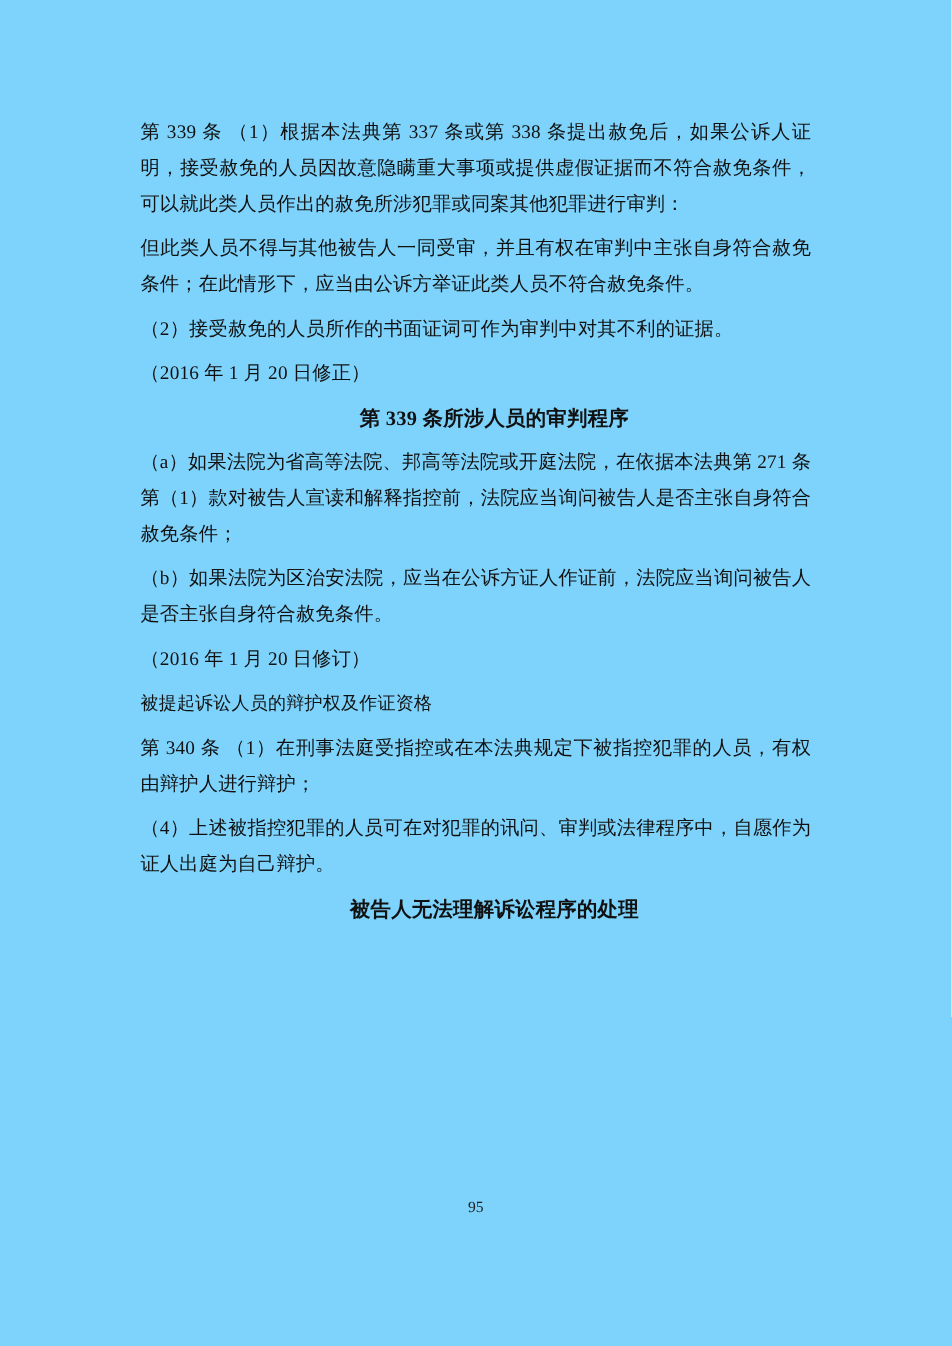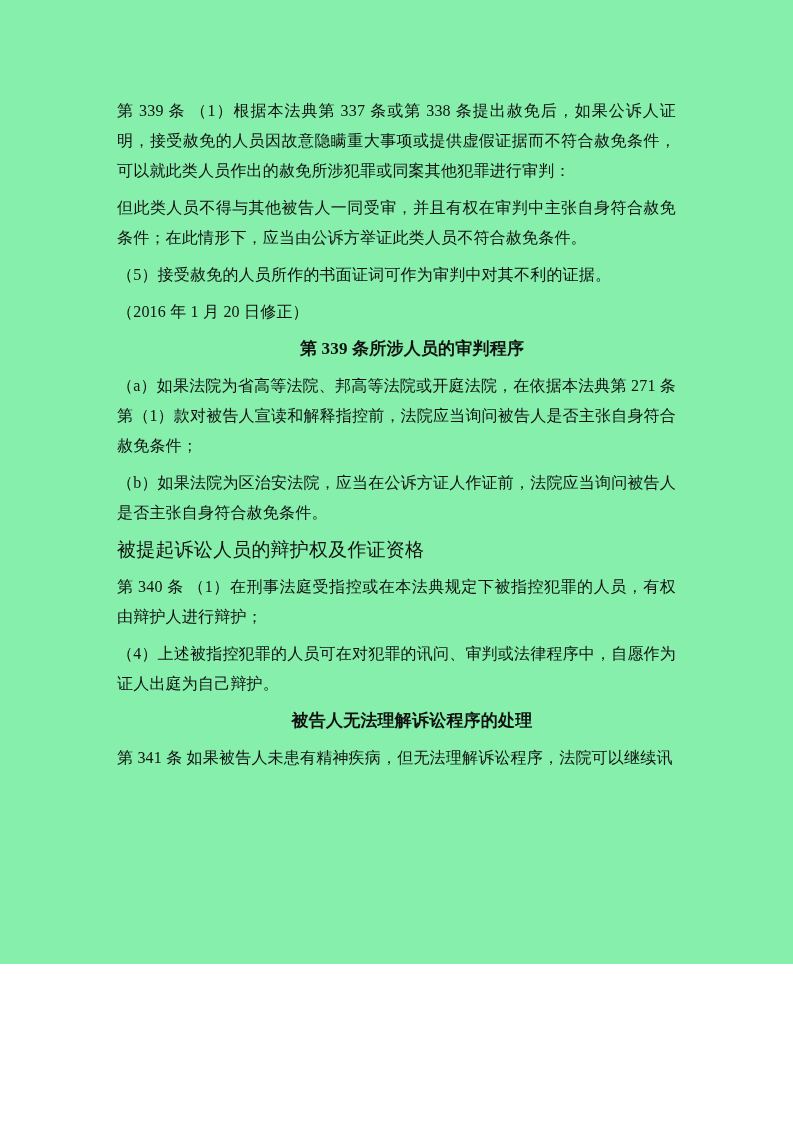--- a/index.html
+++ b/index.html
@@ -1,20 +1,20 @@
 <!DOCTYPE html>
 <html><head>
 <meta charset="utf-8">
 <style>
   html, body { margin: 0; padding: 0; background: #ffffff; }
   .page {
     position: relative;
     width: 793px;
-    height: 964px;
-    background: #86efac;
+    height: 1122px;
+    background: #7dd3fc;
     overflow: hidden;
     font-family: "Liberation Serif", serif;
     color: #111111;
   }
   .content {
     position: absolute;
     top: 96px;
     left: 117px;
     width: 559px;
   }
@@ -25,21 +25,21 @@
     text-align: justify;
     letter-spacing: 0.2px;
   }
   .content p.heading-bold {
     font-weight: bold;
     font-size: 17px;
     text-indent: 31px;
     text-align: center;
   }
   .content p.heading-plain {
-    font-size: 19px;
+    font-size: 15px;
     text-align: left;
   }
   .content p.note {
     text-align: left;
   }
   .footer-page-number {
     position: absolute;
     top: 998px;
     left: 0;
     width: 793px;
@@ -49,25 +49,25 @@
     color: #222222;
   }
 </style>
 </head>
 <body>
 
 <div class="page">
   <div class="content">
     <p class="body">第 339 条 （1）根据本法典第 337 条或第 338 条提出赦免后，如果公诉人证明，接受赦免的人员因故意隐瞒重大事项或提供虚假证据而不符合赦免条件，可以就此类人员作出的赦免所涉犯罪或同案其他犯罪进行审判：</p>
     <p class="body">但此类人员不得与其他被告人一同受审，并且有权在审判中主张自身符合赦免条件；在此情形下，应当由公诉方举证此类人员不符合赦免条件。</p>
-    <p class="body">（5）接受赦免的人员所作的书面证词可作为审判中对其不利的证据。</p>
+    <p class="body">（2）接受赦免的人员所作的书面证词可作为审判中对其不利的证据。</p>
     <p class="note">（2016 年 1 月 20 日修正）</p>
     <p class="heading-bold">第 339 条所涉人员的审判程序</p>
     <p class="body">（a）如果法院为省高等法院、邦高等法院或开庭法院，在依据本法典第 271 条第（1）款对被告人宣读和解释指控前，法院应当询问被告人是否主张自身符合赦免条件；</p>
     <p class="body">（b）如果法院为区治安法院，应当在公诉方证人作证前，法院应当询问被告人是否主张自身符合赦免条件。</p>
+    <p class="note">（2016 年 1 月 20 日修订）</p>
     <p class="heading-plain">被提起诉讼人员的辩护权及作证资格</p>
     <p class="body">第 340 条 （1）在刑事法庭受指控或在本法典规定下被指控犯罪的人员，有权由辩护人进行辩护；</p>
     <p class="body">（4）上述被指控犯罪的人员可在对犯罪的讯问、审判或法律程序中，自愿作为证人出庭为自己辩护。</p>
     <p class="heading-bold">被告人无法理解诉讼程序的处理</p>
-    <p class="body">第 341 条 如果被告人未患有精神疾病，但无法理解诉讼程序，法院可以继续讯</p>
   </div>
   <div class="footer-page-number">95</div>
 </div>
 
 </body></html>

